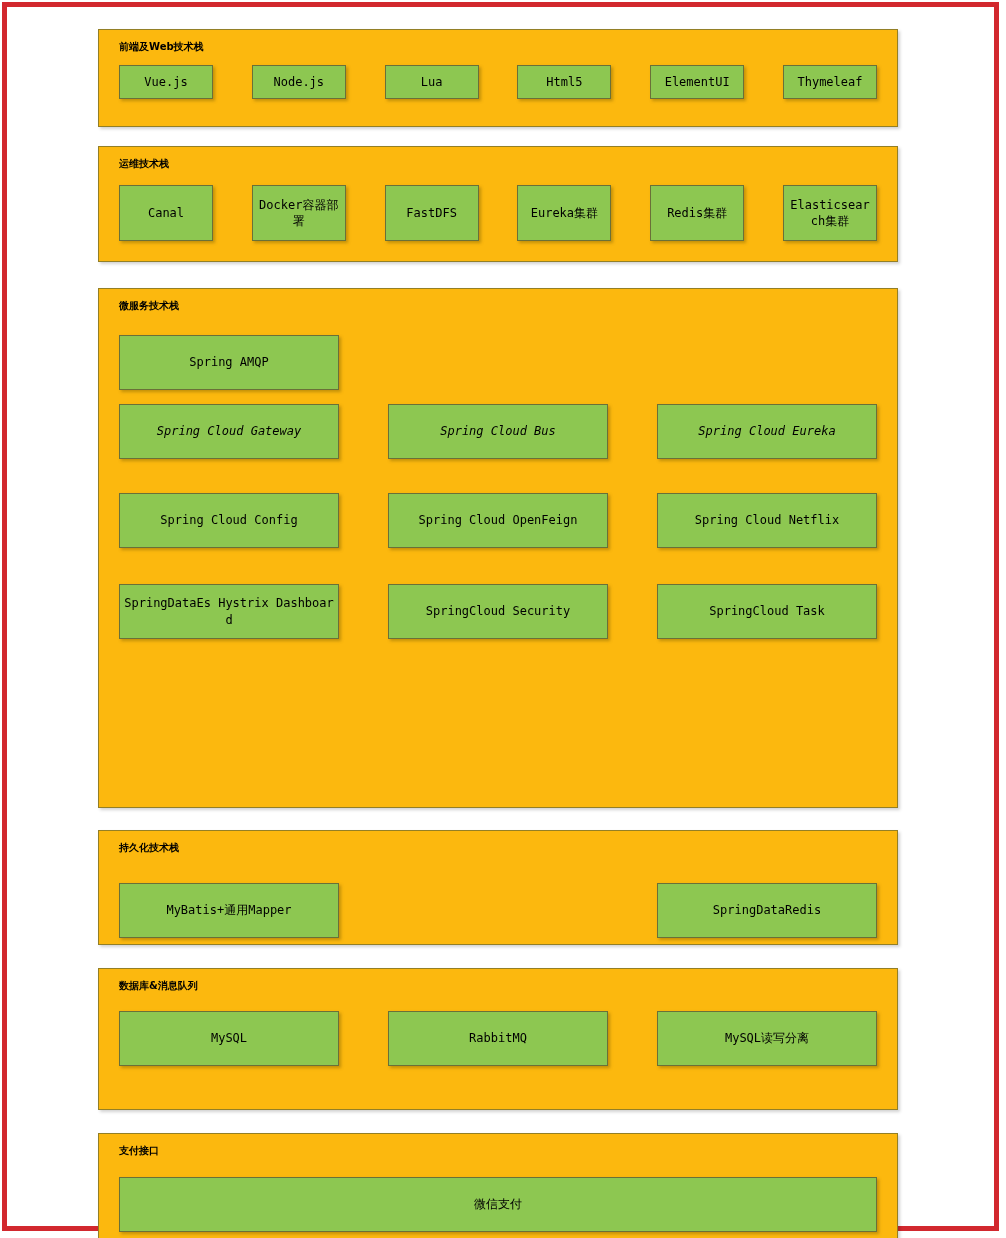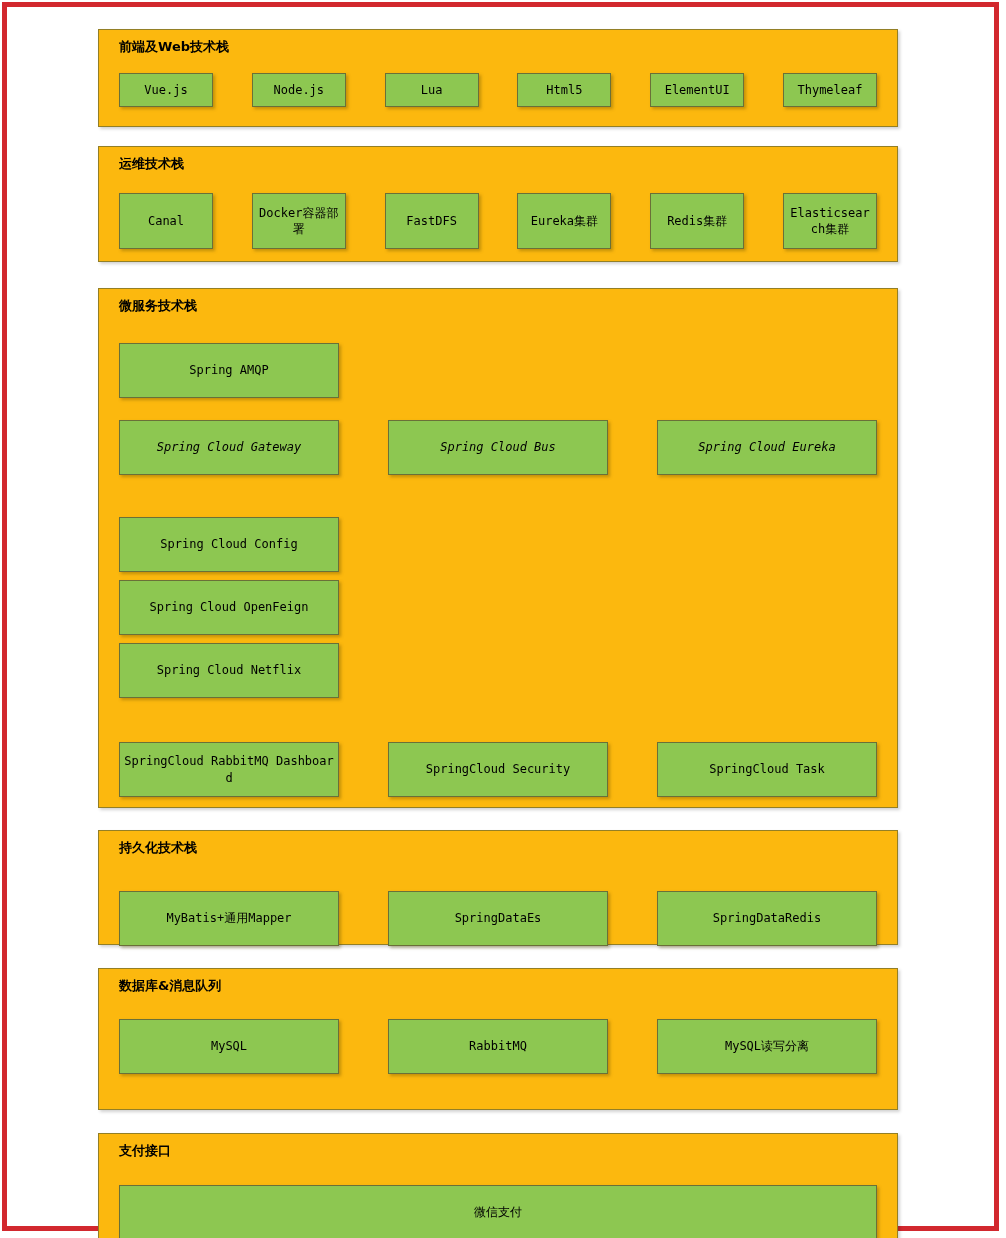--- a/index.html
+++ b/index.html
@@ -6,43 +6,43 @@
   body{font-family:"DejaVu Sans","Liberation Sans",sans-serif;}
   .page{position:relative;width:1006px;height:1238px;background:#ffffff;overflow:hidden;}
   .red-frame{position:absolute;left:2px;top:2px;width:997px;height:1229px;
     border:5px solid var(--red,#d2282e);box-sizing:border-box;}
   .content{position:absolute;left:98px;top:29px;width:800px;}
   .panel{box-sizing:border-box;width:800px;
     background:var(--section-bg,#fcb80e);
     border:1px solid var(--section-border,#937f26);
     padding:8px 20px 0 20px;
     box-shadow:2px 2px 3px rgba(0,0,0,0.18);}
-  .panel-title{font-size:13px;font-weight:bold;line-height:18px;color:var(--text,#000);}
+  .panel-title{font-size:10px;font-weight:bold;line-height:18px;color:var(--text,#000);}
   .row{display:flex;justify-content:space-between;}
   .row.center{justify-content:flex-start;}
   .box{box-sizing:border-box;
     background:var(--box-bg,#8dc751);
     border:1px solid var(--box-border,#6a7038);
     box-shadow:2px 2px 3px rgba(85,70,0,0.35);
     display:flex;align-items:center;justify-content:center;
     text-align:center;word-break:break-all;line-height:1.35;
     font-family:"DejaVu Sans Mono","Liberation Mono",monospace;
     font-size:12px;color:var(--text,#000);
-    width:220px;height:55px;padding:2px 4px;margin-top:8px;}
+    width:220px;height:55px;padding:2px 4px;}
   .box.full{width:100%;}
   .box.xs{width:94px;height:34px;}
   .box.sm{width:94px;height:56px;}
   .p1{height:98px;}  .p1 .panel-title{margin-bottom:9px;}
   .p2{height:116px;margin-top:19px;} .p2 .panel-title{margin-bottom:12px;}
   .p3{height:520px;margin-top:26px;} .p3 .panel-title{margin-bottom:20px;}
   .p4{height:115px;margin-top:22px;} .p4 .panel-title{margin-bottom:26px;}
   .p5{height:142px;margin-top:23px;} .p5 .panel-title{margin-bottom:16px;}
   .p6{height:115px;margin-top:23px;} .p6 .panel-title{margin-bottom:17px;}
   .mt16{margin-top:16px;} .mt17{margin-top:17px;} .mt14{margin-top:14px;font-style:italic;}
-  .mt34{margin-top:34px;flex-direction:column;} .mt36{margin-top:36px;}
+  .mt34{margin-top:34px;} .mt36{margin-top:36px;}
 </style>
 </head>
 <body>
 
 <div class="page">
   <div class="red-frame"></div>
   <div class="content">
 
     <section class="panel p1">
       <div class="panel-title">前端及Web技术栈</div>
@@ -77,31 +77,30 @@
         <div class="box">Spring Cloud Gateway</div>
         <div class="box">Spring Cloud Bus</div>
         <div class="box">Spring Cloud Eureka</div>
       </div>
       <div class="row mt34">
         <div class="box">Spring Cloud Config</div>
         <div class="box">Spring Cloud OpenFeign</div>
         <div class="box">Spring Cloud Netflix</div>
       </div>
       <div class="row mt36">
-        <div class="box">SpringCloud RabbitMQ Dashboard</div>
+        <div class="box">SpringDataEs Hystrix Dashboard</div>
         <div class="box">SpringCloud Security</div>
         <div class="box">SpringCloud Task</div>
       </div>
     </section>
 
     <section class="panel p4">
       <div class="panel-title">持久化技术栈</div>
       <div class="row">
         <div class="box">MyBatis+通用Mapper</div>
-        <div class="box">SpringDataEs</div>
         <div class="box">SpringDataRedis</div>
       </div>
     </section>
 
     <section class="panel p5">
       <div class="panel-title">数据库&amp;消息队列</div>
       <div class="row">
         <div class="box">MySQL</div>
         <div class="box">RabbitMQ</div>
         <div class="box">MySQL读写分离</div>

